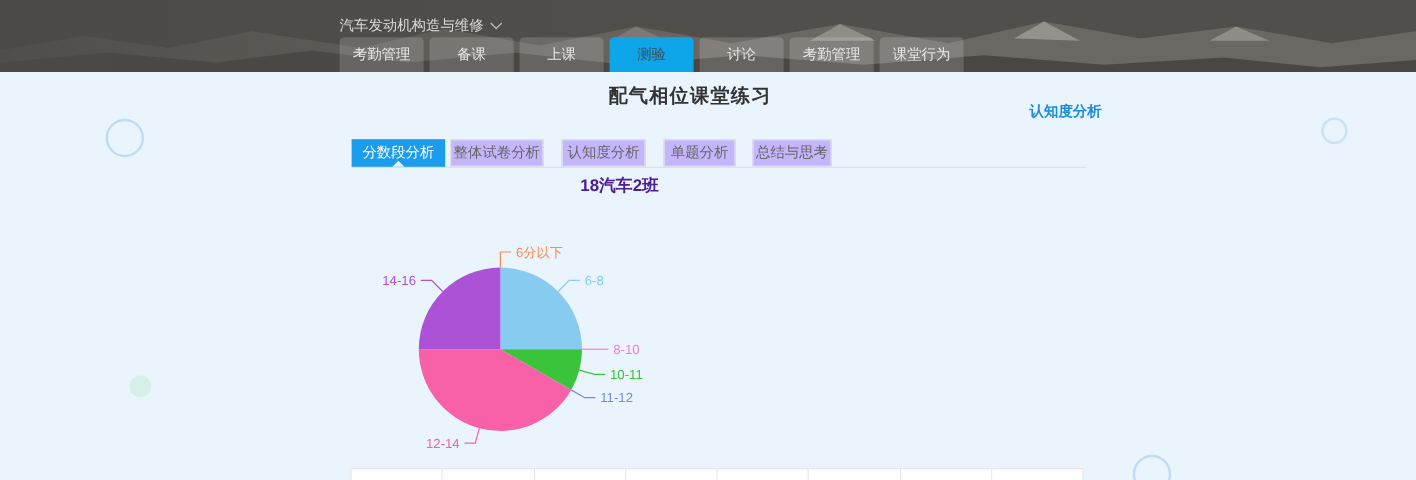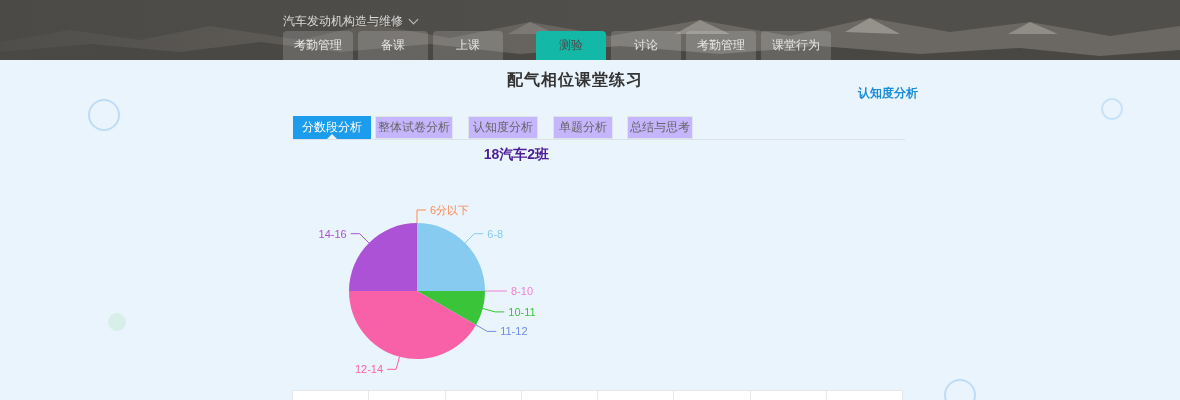--- a/index.html
+++ b/index.html
@@ -7,21 +7,21 @@
   #stage{position:relative;width:1180px;height:400px;overflow:hidden;background:#EAF4FD;}
 
   
   #header{position:absolute;left:0;top:0;width:1180px;height:60px;background:#514F4C;overflow:hidden;}
   #header svg{position:absolute;left:0;top:0;}
   .course-select{position:absolute;left:283px;top:13px;color:#DADADA;font-size:12px;cursor:pointer;z-index:5;}
   .chev{display:inline-block;width:6px;height:6px;border-right:1.5px solid #C4C4C4;border-bottom:1.5px solid #C4C4C4;transform:rotate(45deg);margin-left:7px;vertical-align:2px;}
   #main-tabs{position:absolute;left:283px;bottom:0;display:flex;gap:5px;z-index:5;}
   .mtab{width:70px;height:29px;line-height:29px;text-align:center;font-size:12px;color:#E8E8E8;
         background:rgba(255,255,255,0.16);border-radius:4px 4px 0 0;cursor:pointer;white-space:nowrap;}
-  .mtab.active{background:#14b8a6;color:#4A4A4A;margin-left:28px;}
+  .mtab.active{background:#0ea5e9;color:#4A4A4A;}
 
   
   .circle{position:absolute;border-radius:50%;}
   .c-outline{border:2px solid #BFDCF4;background:transparent;}
   .c-outline-sm{border:2px solid #C9E2F6;background:transparent;}
   .c-dot{background:#D8EFE9;}
 
   
   .page-title{position:absolute;left:290px;top:70px;width:570px;text-align:center;
               font-size:16px;font-weight:bold;color:#333;letter-spacing:1px;}

